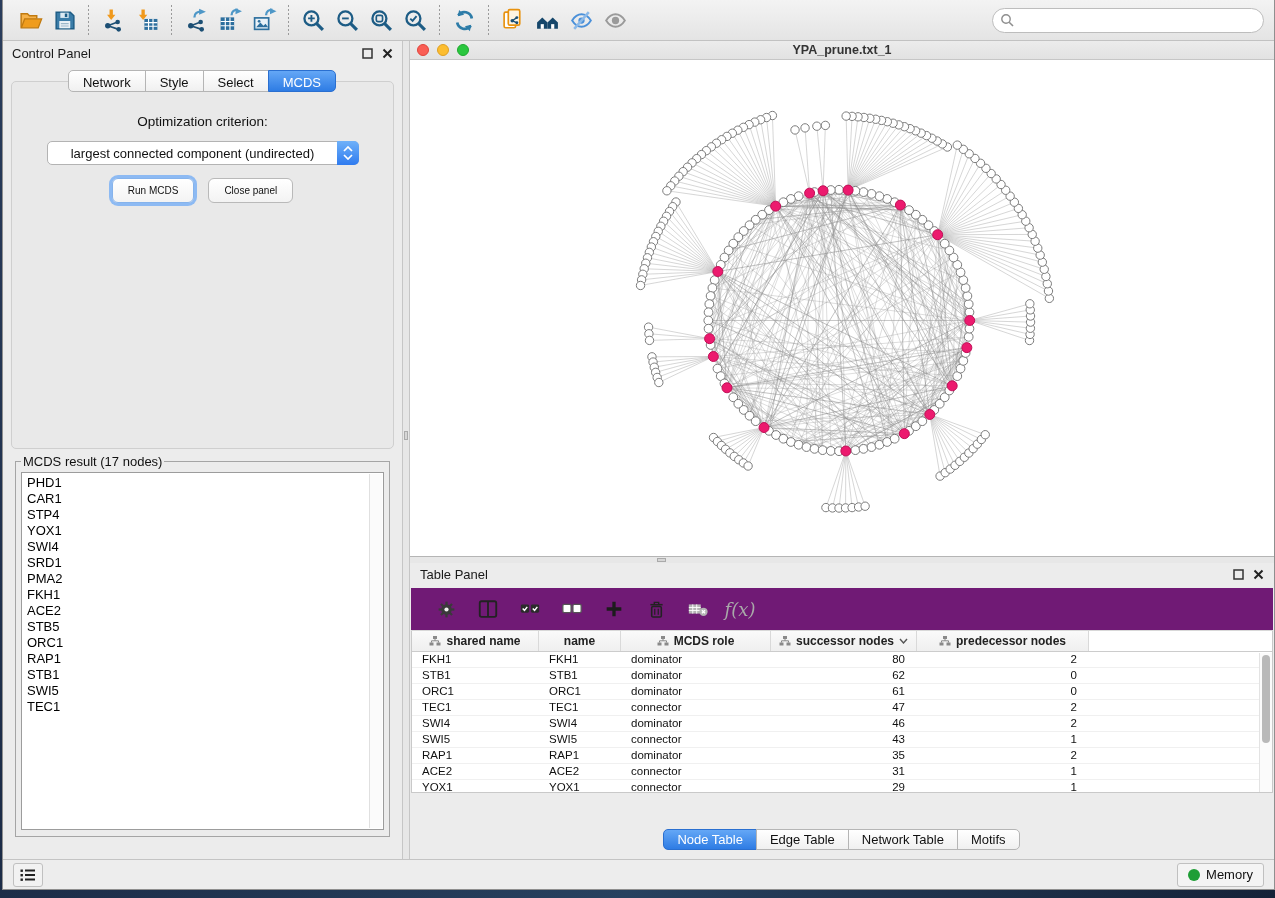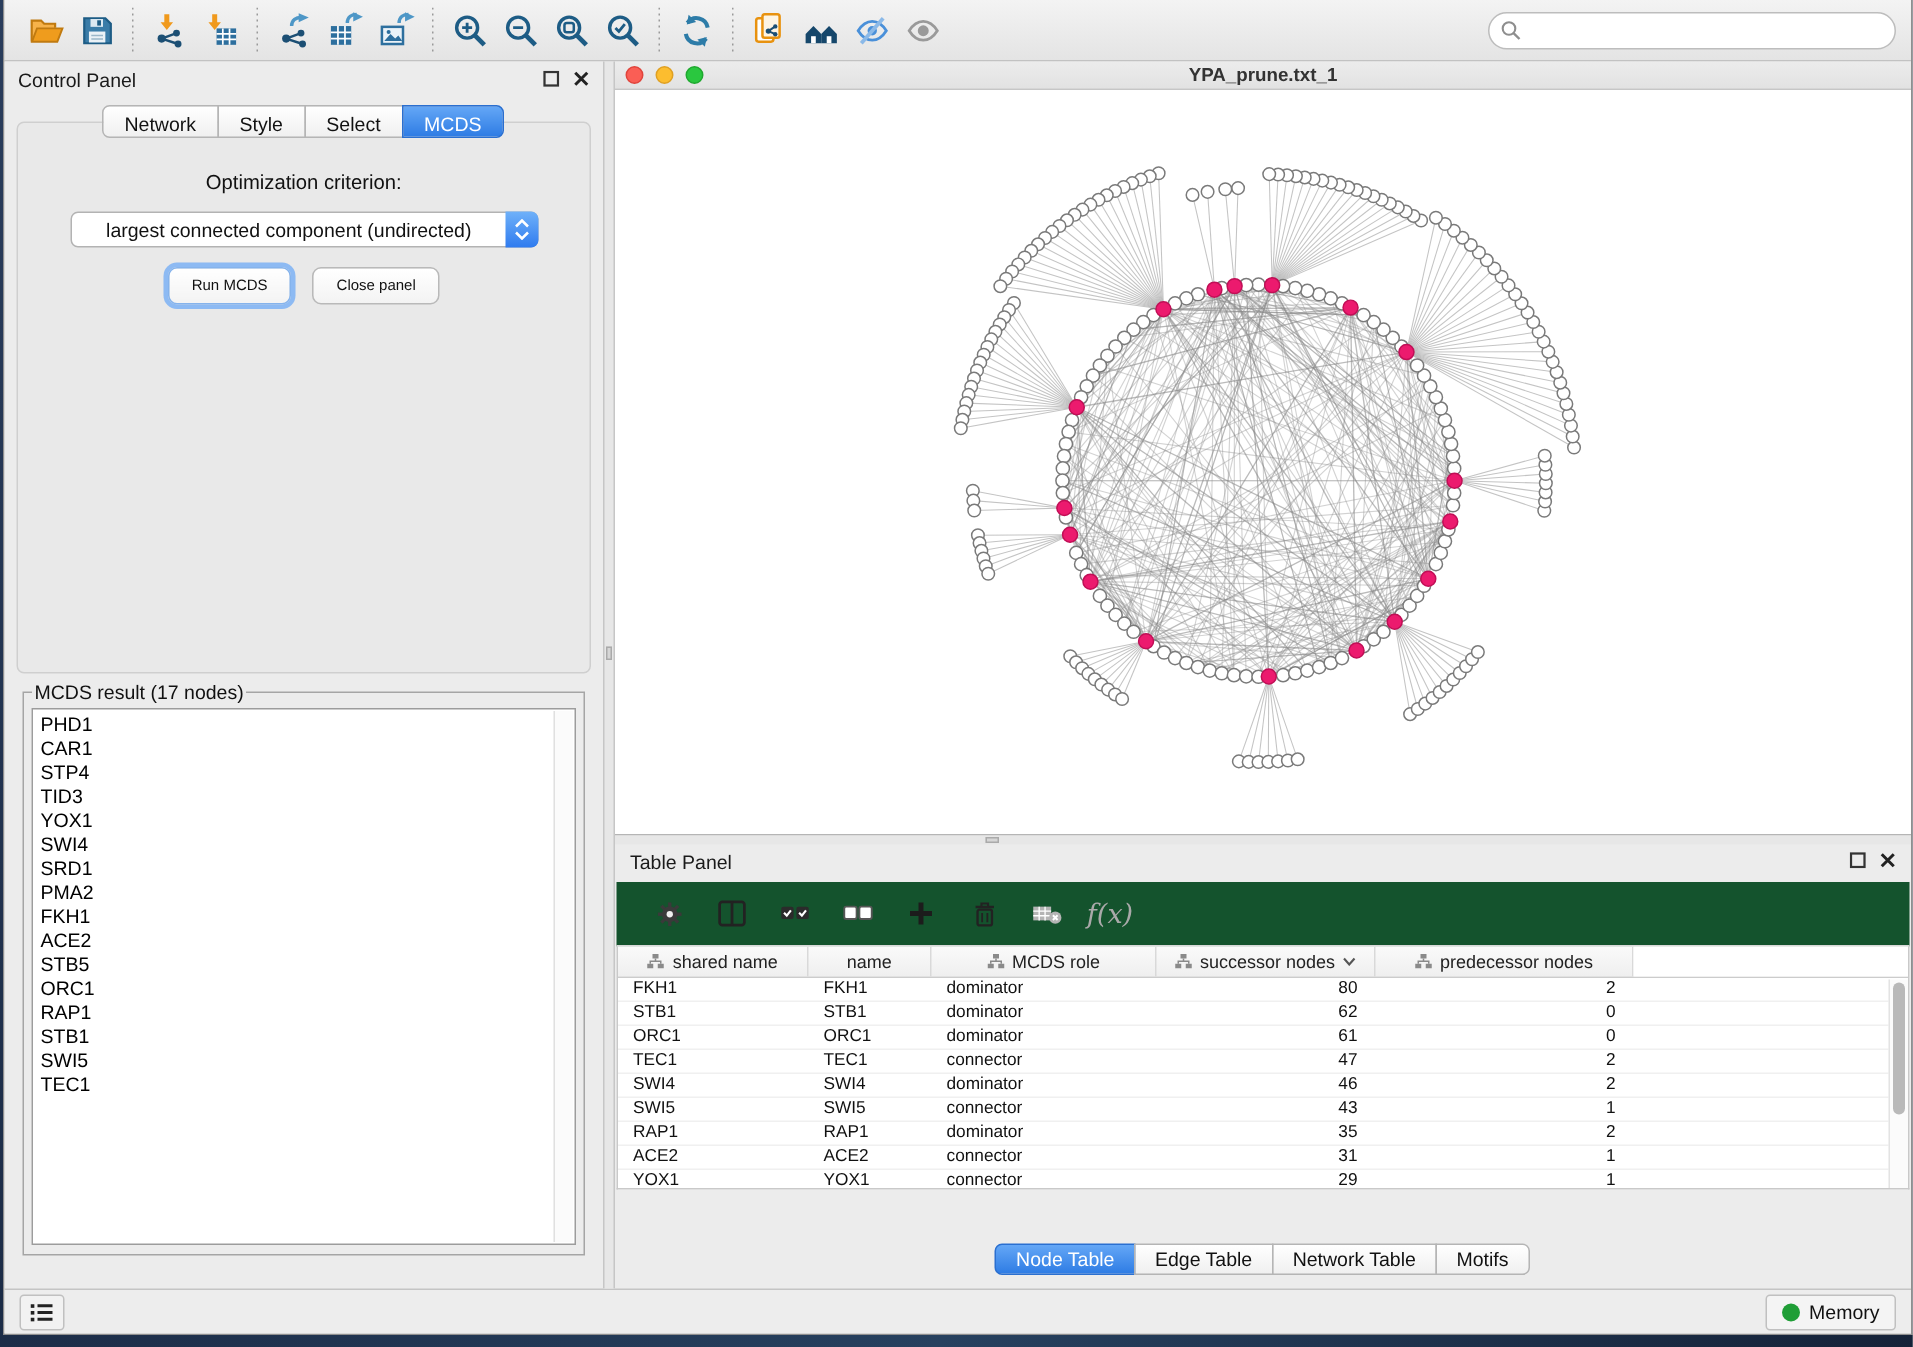--- a/index.html
+++ b/index.html
@@ -77,30 +77,30 @@
   .net-canvas { flex:1; background:#fff; position:relative; overflow:hidden; }
   .net-canvas svg { position:absolute; inset:0; }
 
   .hsplit { height:6px; flex:0 0 6px; background:#e7e7e7; position:relative; }
   .hsplit .handle { position:absolute; top:1px; left:247px; width:9px; height:4px; background:#d6d6d6; border:1px solid #aaa; }
 
   
   .table-panel { flex:1; display:flex; flex-direction:column; background:#ececec; min-height:0; }
   .tp-header { height:23px; display:flex; align-items:center; padding:0 10px; }
   .tp-toolbar { height:43px; display:flex; align-items:center; gap:16px; padding:0 0 0 22px;
-    background:#14532d; border-bottom:1px solid #d8d8d8; margin:2px 1px 0 1px; }
+    background:#701a75; border-bottom:1px solid #d8d8d8; margin:2px 1px 0 1px; }
   .tp-toolbar .ticon { width:26px; height:26px; display:flex; align-items:center; justify-content:center; }
   .fx { font-family:"DejaVu Serif", serif; font-style:italic; font-size:18px; color:#a9a9a9; }
 
   .table-region { flex:1; margin:0 1px; background:#fff; border:1px solid #c9c9c9; border-top:none;
     position:relative; overflow:hidden; min-height:0; }
   .tbl-header { display:grid; grid-template-columns:var(--cols); height:21px;
     background:linear-gradient(#fafafa,#efefef); border-bottom:1px solid #cccccc; }
   .th { display:flex; align-items:center; justify-content:center; gap:5px; font-size:12px; color:#222;
-    border-right:1px solid #d9d9d9; overflow:hidden; white-space:nowrap; }
+    border-right:1px solid #d9d9d9; overflow:hidden; white-space:nowrap;font-weight:bold; }
   .th.empty { border-right:none; background:#fff; }
   .tr { display:grid; grid-template-columns:var(--cols); height:16px; border-bottom:1px solid #f0f0f0; }
   .td { font-size:11.5px; color:#111; padding:1px 8px 0 10px; white-space:nowrap; overflow:hidden; }
   .td.num { text-align:right; padding-right:12px; }
   .tbl-scrollbar { position:absolute; top:22px; right:0; bottom:0; width:13px; background:#fbfbfb; border-left:1px solid #e3e3e3; }
   .tbl-scrollbar .thumb { position:absolute; top:2px; left:2px; width:8px; height:88px; border-radius:5px; background:#b9b9b9; }
 
   .tp-tabs { height:30px; flex:0 0 30px; display:flex; align-items:flex-start; justify-content:center;margin-top:36px; }
   .btab { border:1px solid #b5b5b5; background:linear-gradient(#ffffff,#f0f0f0); padding:3px 13px;
     font-size:13px; color:#111; margin-left:-1px; height:21px; display:flex; align-items:center; }
@@ -302,21 +302,20 @@
           <button class="mac-btn">Close panel</button>
         </div>
       </div>
       <fieldset class="result-fieldset">
         <legend>MCDS result (17 nodes)</legend>
         <div class="result-list">
           <div class="gutter"></div>
         <div class="mcds-item">PHD1</div>
             <div class="mcds-item">CAR1</div>
             <div class="mcds-item">STP4</div>
-            <div class="mcds-item">TID3</div>
             <div class="mcds-item">YOX1</div>
             <div class="mcds-item">SWI4</div>
             <div class="mcds-item">SRD1</div>
             <div class="mcds-item">PMA2</div>
             <div class="mcds-item">FKH1</div>
             <div class="mcds-item">ACE2</div>
             <div class="mcds-item">STB5</div>
             <div class="mcds-item">ORC1</div>
             <div class="mcds-item">RAP1</div>
             <div class="mcds-item">STB1</div>

